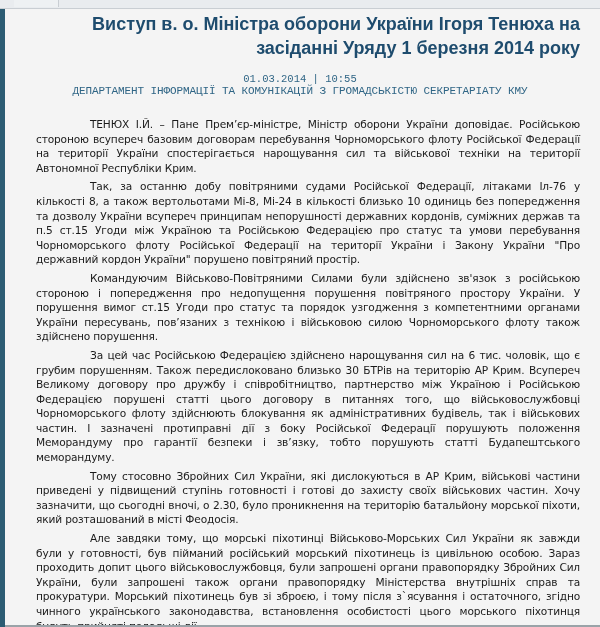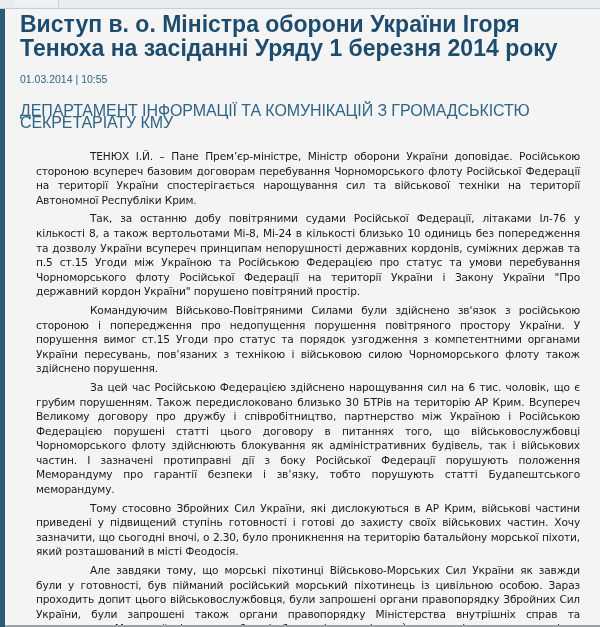--- a/index.html
+++ b/index.html
@@ -24,29 +24,29 @@
   .bottomline {
     position: absolute; left: 5px; bottom: 0; width: 595px; height: 2px;
     background: #9aa3a8;
   }
   .content {
     position: absolute; left: 20px; top: 12px; width: 560px;
   }
   h1 {
     margin: 0; padding: 0;
     font-family: "Liberation Sans", sans-serif;
-    font-weight: bold; font-size: 23px; line-height: 24px;
-    color: #1e4c6e; letter-spacing: 0px;
+    font-weight: bold; font-size: 18px; line-height: 24px;
+    color: #1e4c6e; letter-spacing: 0px; text-align: right;
   }
   .meta {
     margin-top: 13px;
-    font-family: Liberation Sans, sans-serif;
-    font-size: 10.5px; line-height: 12px; color: #2f6585;
+    font-family: Liberation Mono, monospace;
+    font-size: 10.5px; line-height: 12px; color: #2f6585; text-align: center;
   }
-  .meta .dept { text-transform: uppercase; font-size: 16px; letter-spacing: -0.1px; margin-top: 20px; }
+  .meta .dept { text-transform: uppercase; font-size: 11px; letter-spacing: -0.1px; }
   .body {
     margin-top: 20px;
     font-family: "DejaVu Sans", sans-serif;
     font-size: 10.6px; line-height: 14.6px; color: #1a1a1a;
     letter-spacing: -0.15px;
   }
   .body p {
     margin: 0 0 4px 16px; text-indent: 54px; text-align: justify;
   }
   .body p.gap { margin-top: 18px; }

